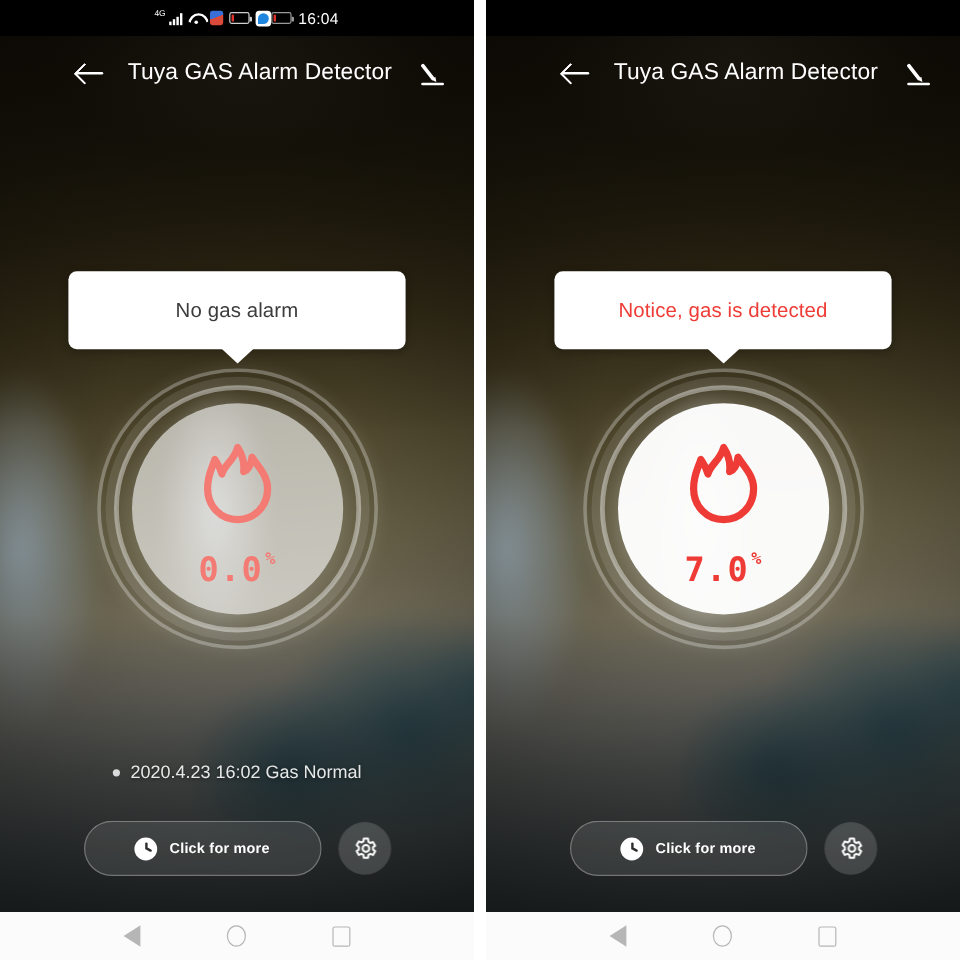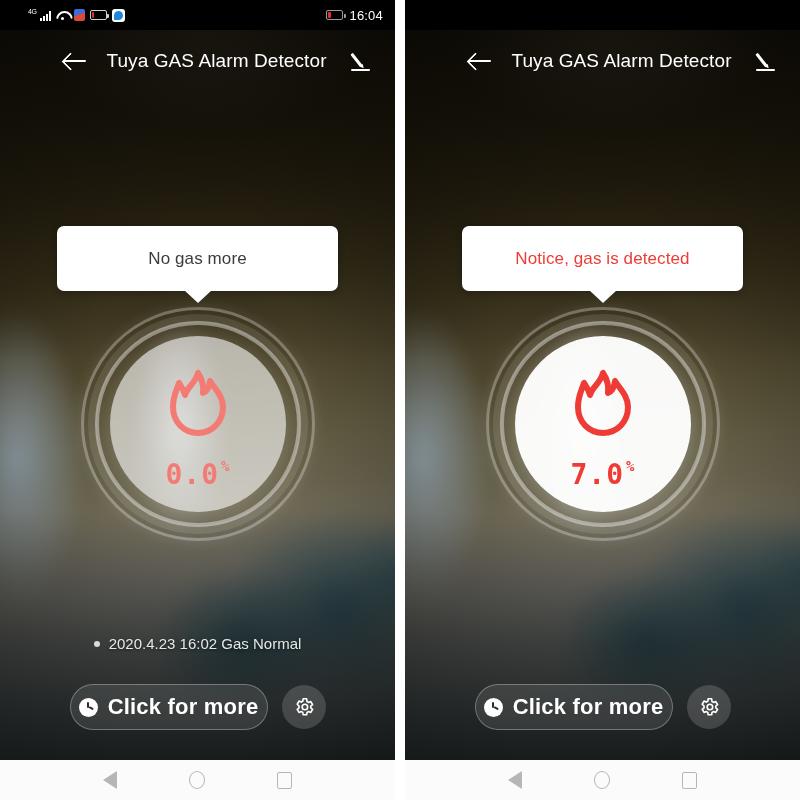--- a/index.html
+++ b/index.html
@@ -31,21 +31,21 @@
   }
 
   
   .statusbar {
     position: relative;
     z-index: 40;
     height: 30px;
     background: #000000;
     display: flex;
     align-items: center;
-    justify-content: space-between;
+    justify-content: center;
     padding: 0 12px 0 28px;
     flex: 0 0 auto;
   }
   .sb-left { display: flex; align-items: center; gap: 5px; }
   .sb-right { display: flex; align-items: center; gap: 6px; }
 
   .sb-4g {
     color: #ffffff;
     font-size: 7px;
     line-height: 1;
@@ -415,21 +415,21 @@
   }
   .clock-icon::after {
     content: "";
     position: absolute; left: 9.2px; top: 9.2px;
     width: 1.9px; height: 4.6px; background: #2b2b2b; border-radius: 1px;
     transform-origin: top center;
     transform: rotate(-62deg);
   }
   .more-label {
     color: #ffffff;
-    font-size: 22px;
+    font-size: 12px;
     font-weight: 700;
     letter-spacing: .2px;
   }
   .gear-btn {
     width: 44px; height: 44px;
     border-radius: 50%;
     background: rgba(255,255,255,.16);
     display: flex; align-items: center; justify-content: center;
     cursor: pointer;
     backdrop-filter: blur(3px);
@@ -509,21 +509,21 @@
         <div class="back-arrow"></div>
         <div class="appbar-title">Tuya GAS Alarm Detector</div>
         <div class="edit-icon">
           <span class="pen"></span>
             <span class="rule"></span>
         </div>
       </div>
 
       <div class="tooltip-wrap">
         <div class="tooltip">
-          <span class="tooltip-text">No gas more</span>
+          <span class="tooltip-text">No gas alarm</span>
         </div>
       </div>
 
       <div class="gauge-wrap">
         <div class="ring ring-outer"></div>
         <div class="ring ring-halo"></div>
         <div class="ring ring-mid"></div>
         <div class="dial">
           <span class="flame">
             <svg width="66" height="72" viewBox="0 0 66 72" fill="none">

